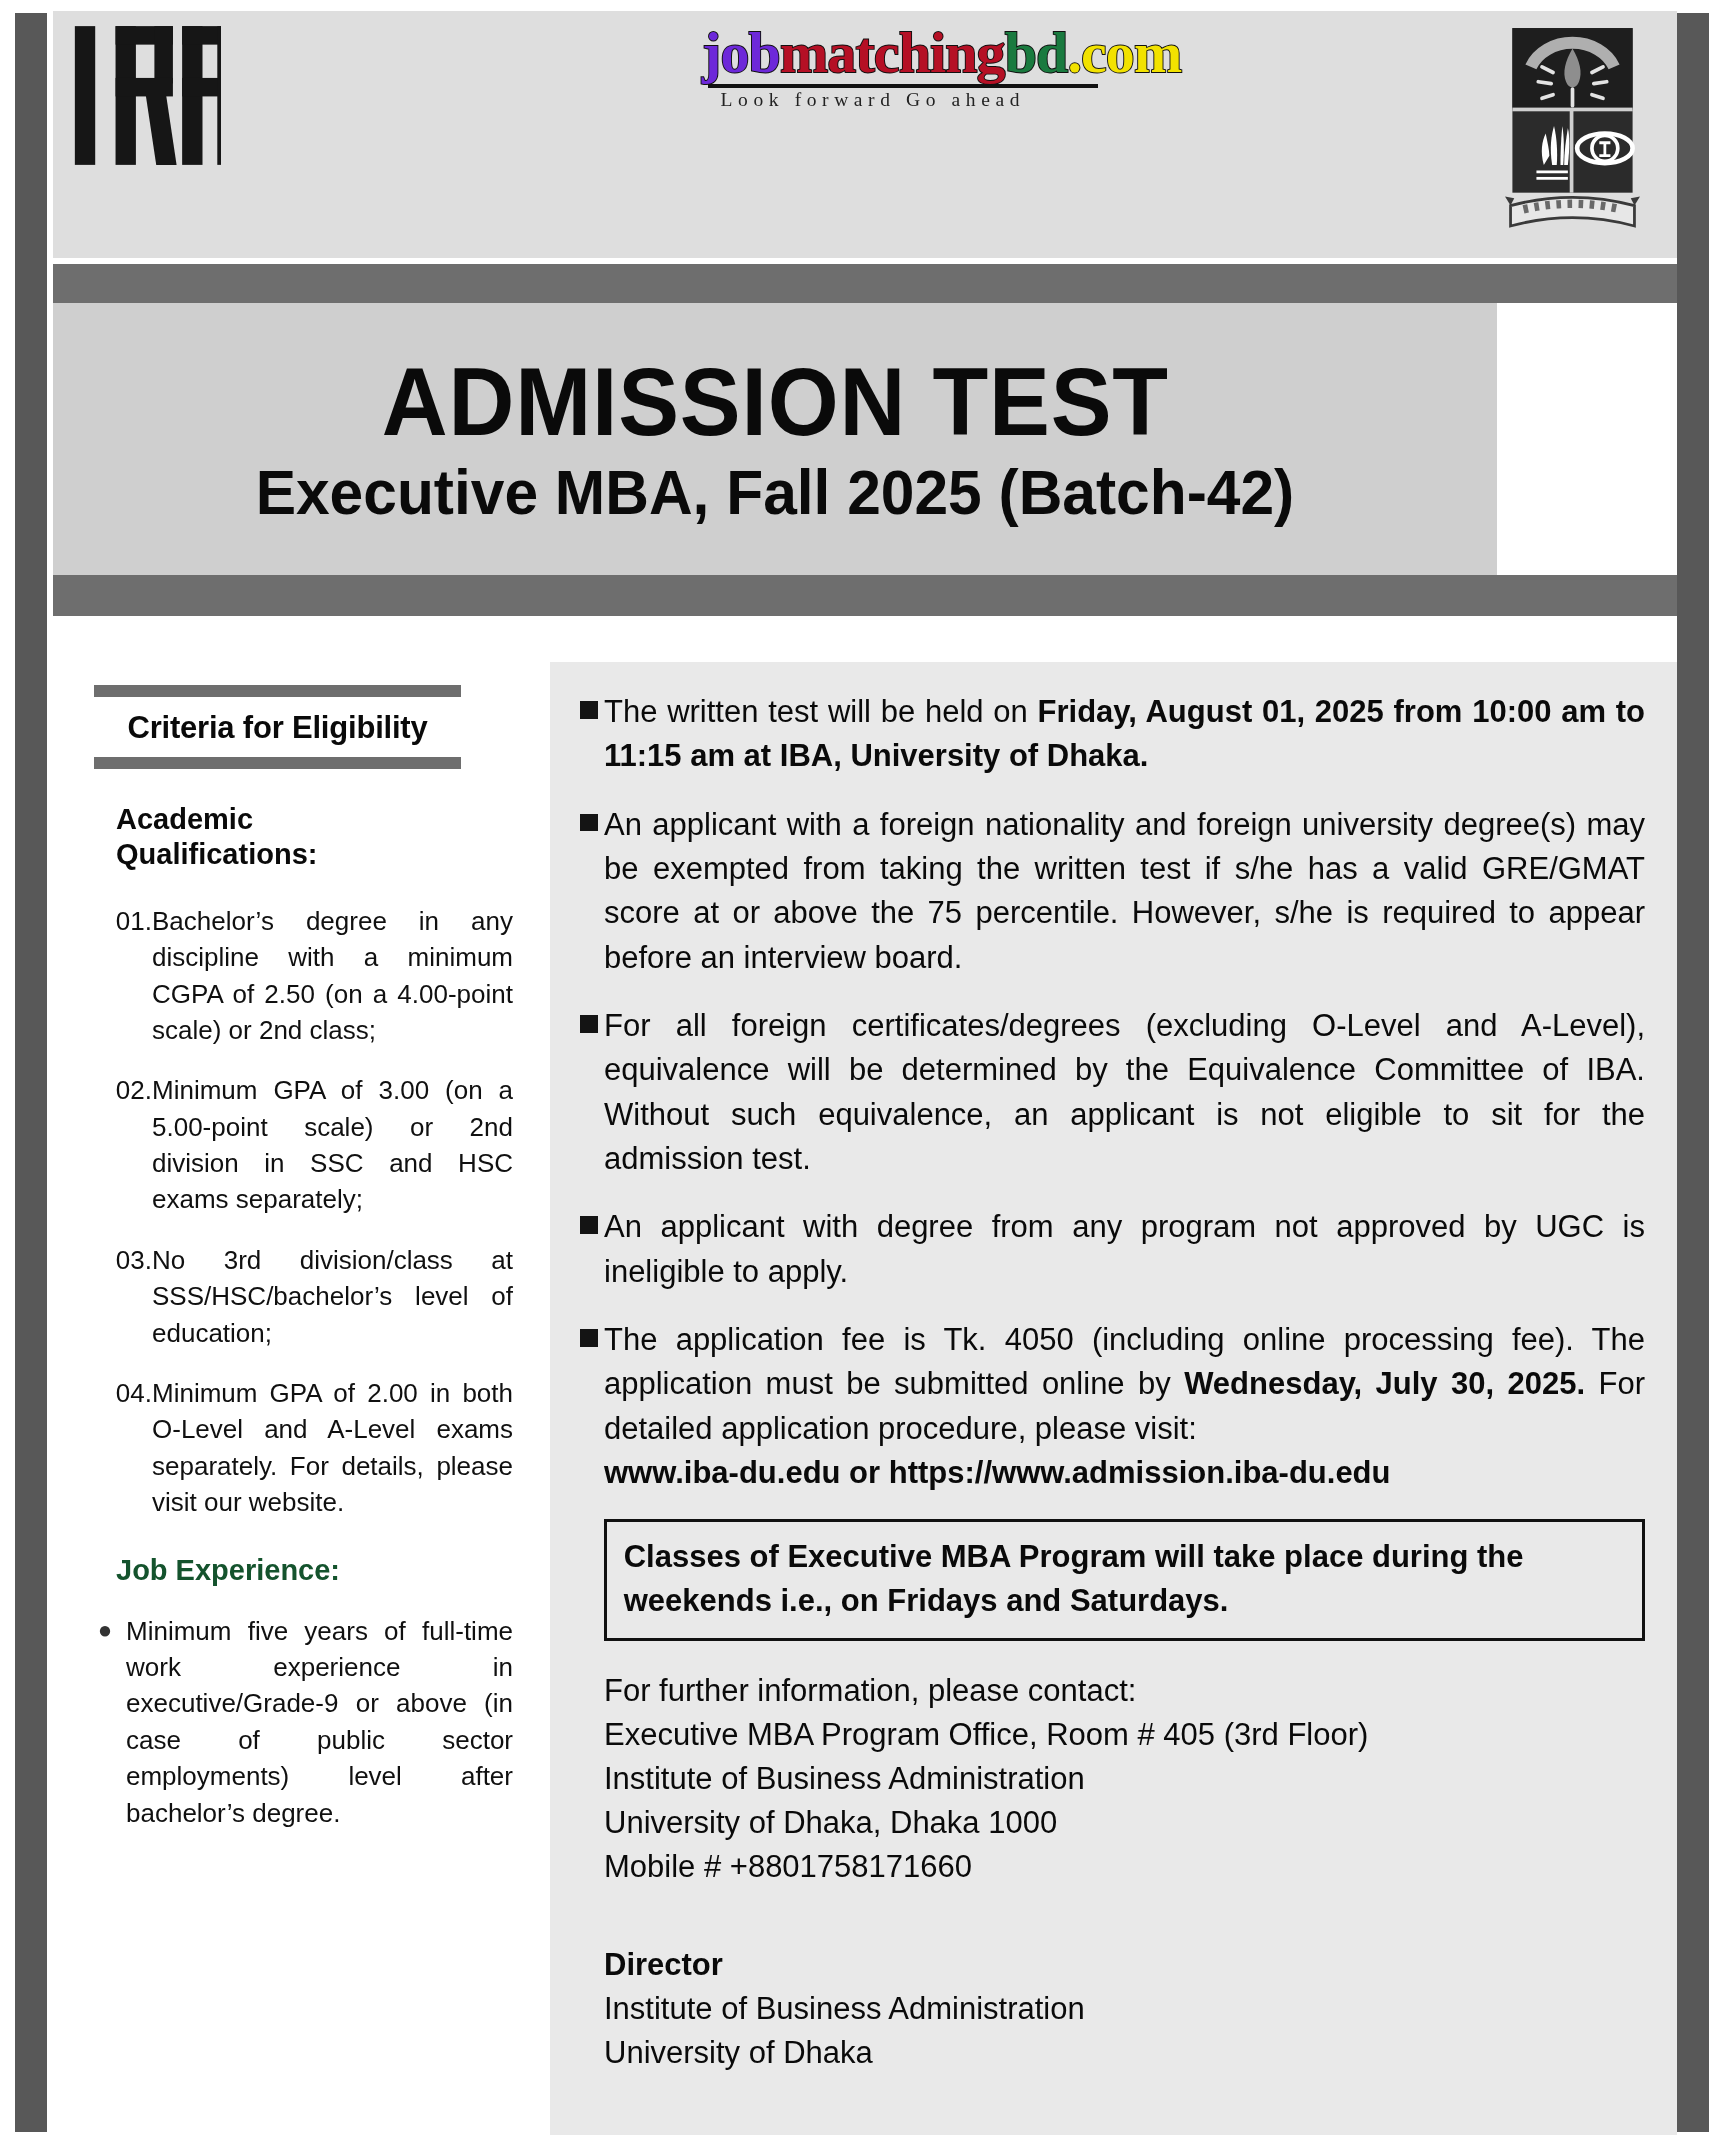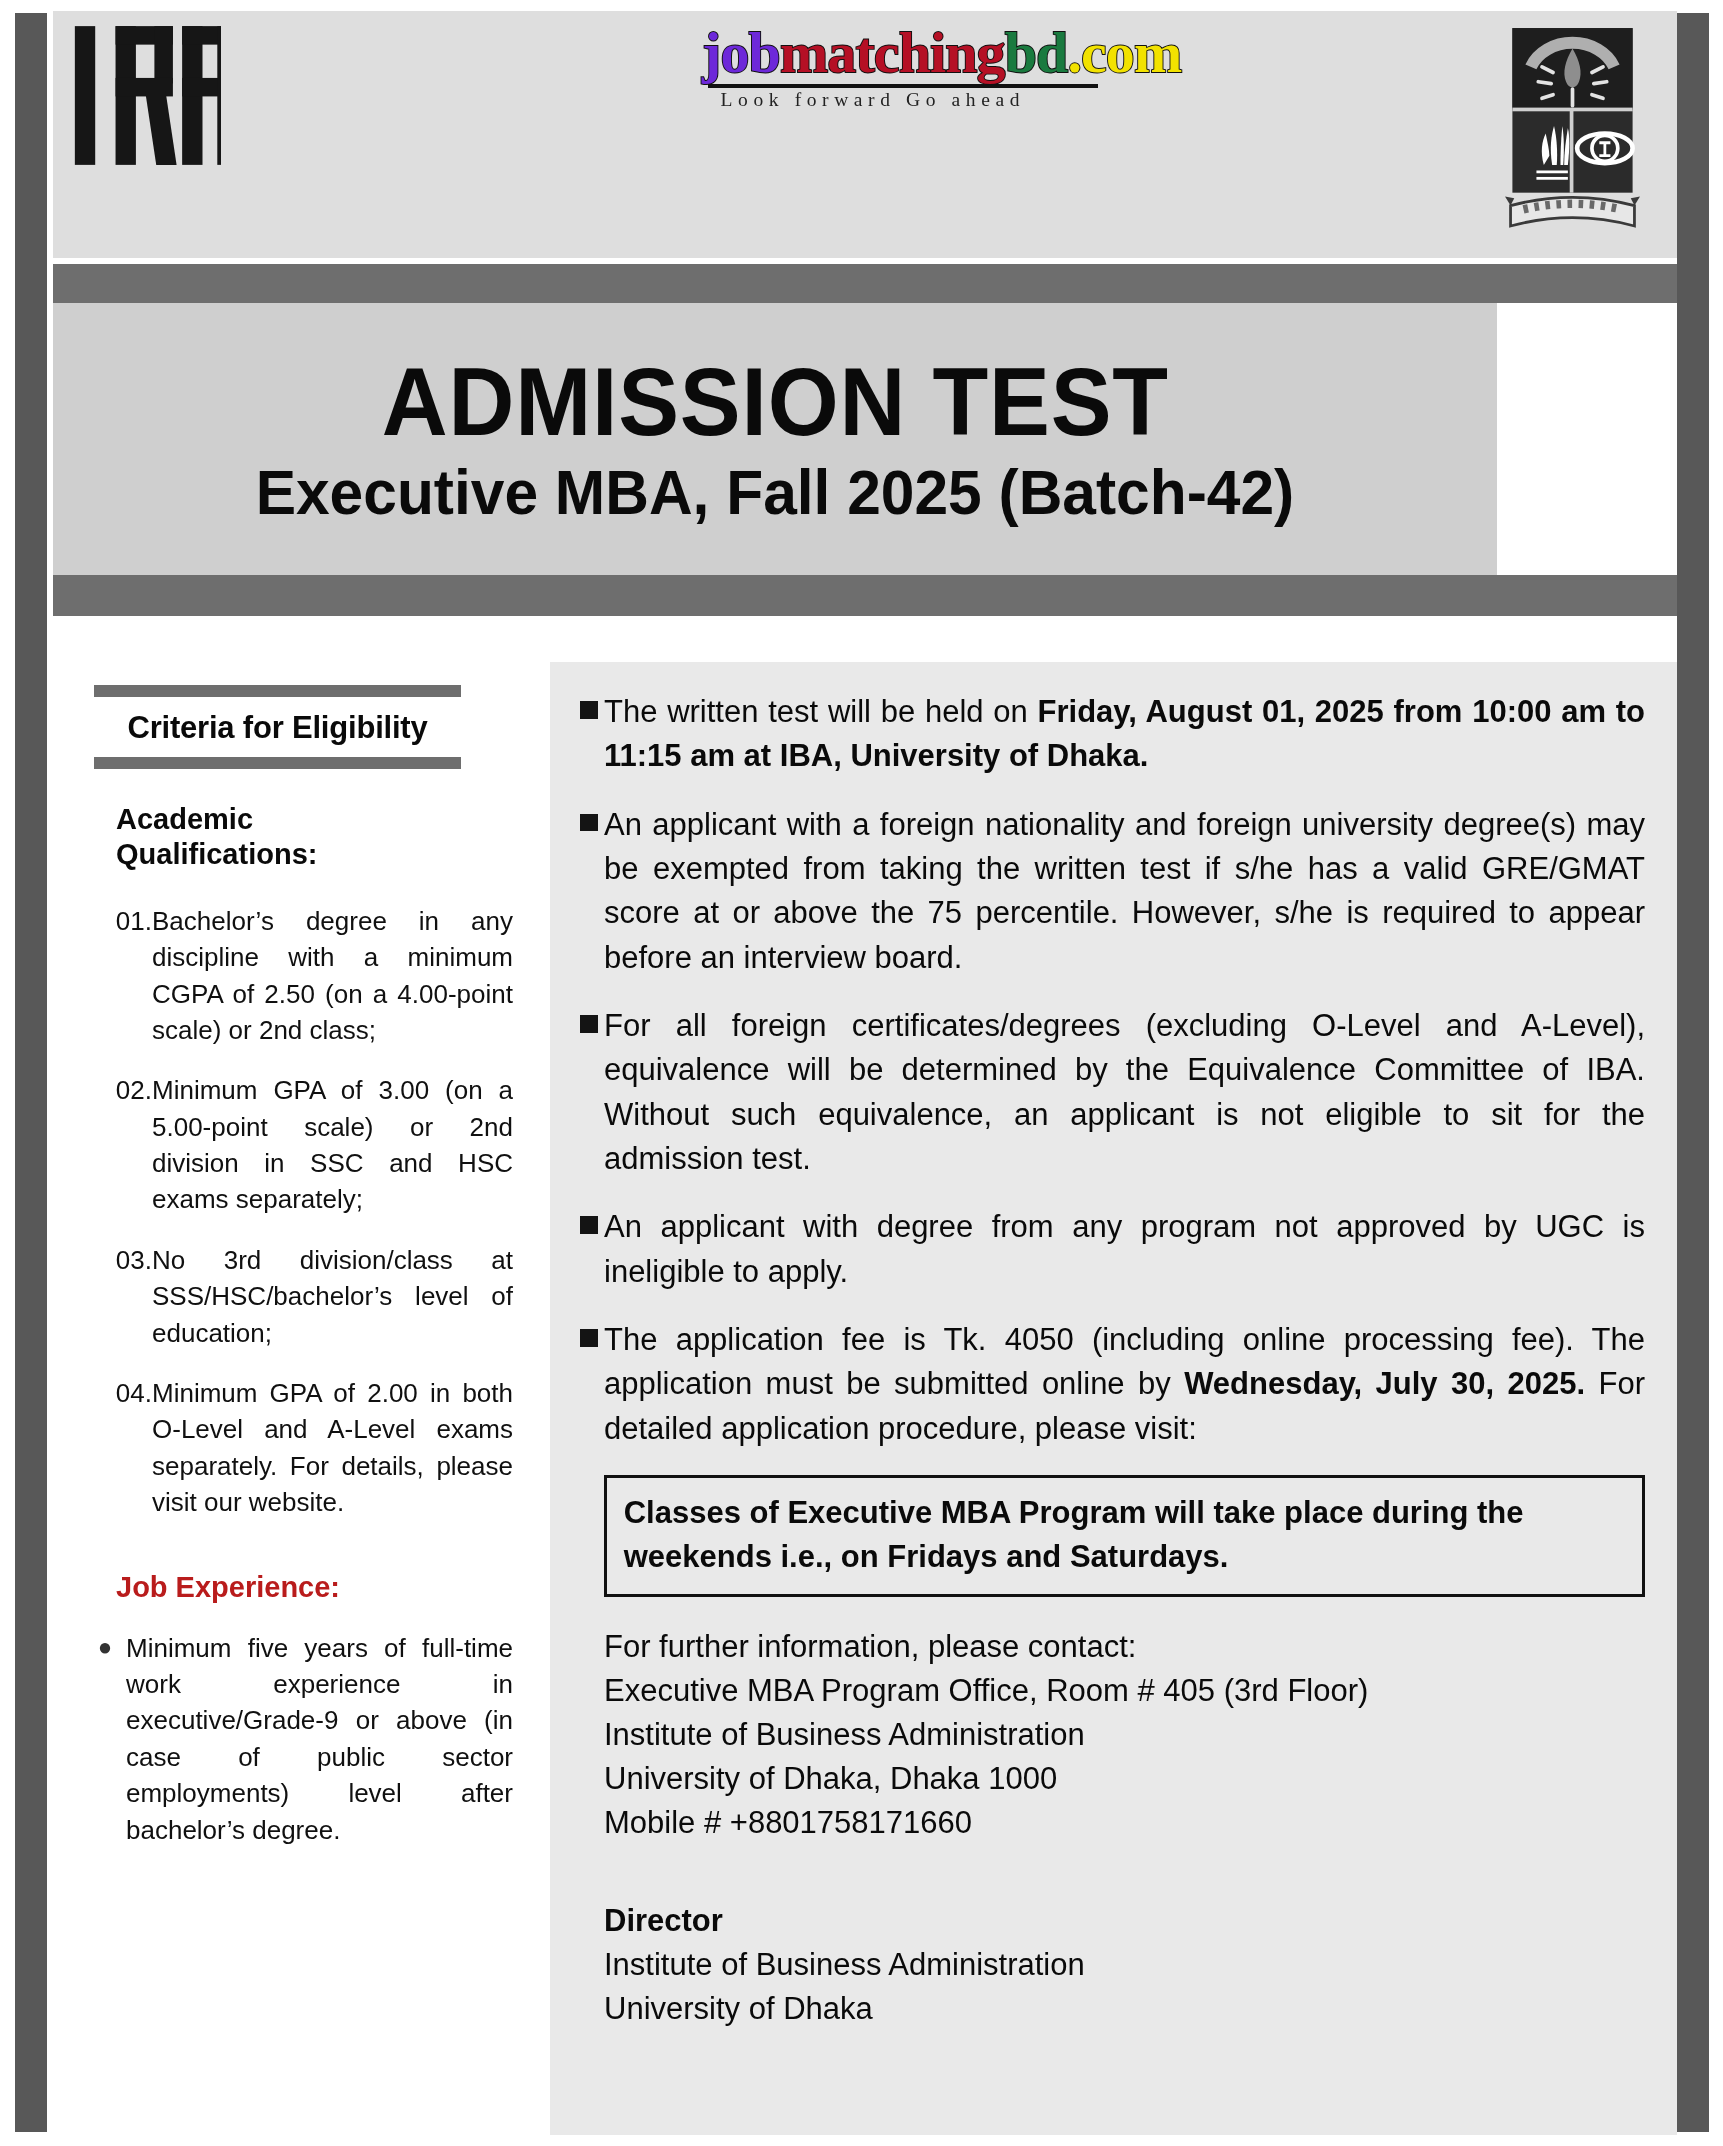--- a/index.html
+++ b/index.html
@@ -217,22 +217,22 @@
     padding-left: 1.9px;
   }
   .num-txt {
     flex: 1;
     text-align: justify;
     text-justify: inter-word;
   }
   .job-head {
     font-size: 29px;
     font-weight: bold;
-    color: #b91c1c;
-    margin-top: 50px;
+    color: #14532d;
+    margin-top: 33px;
     padding-left: 22px;
   }
   .bullet-item {
     display: flex;
     font-size: 26px;
     line-height: 1.40;
     color: #101010;
     margin-top: 26px;
   }
   .bullet-dot {
@@ -451,21 +451,21 @@
         <span class="sq">
             <i></i>
           </span>
         <span class="rtxt">An applicant with degree from any program not approved by UGC is ineligible to apply.</span>
       </div>
 
       <div class="rbullet">
         <span class="sq">
             <i></i>
           </span>
-        <span class="rtxt"><span>The application fee is Tk. 4050 (including online processing fee). The application must be submitted online by </span><b>Wednesday, July 30, 2025.</b><span> For detailed application procedure, please visit: </span></span>
+        <span class="rtxt"><span>The application fee is Tk. 4050 (including online processing fee). The application must be submitted online by </span><b>Wednesday, July 30, 2025.</b><span> For detailed application procedure, please visit: </span><b class="nowrapline">www.iba-du.edu or https://www.admission.iba-du.edu</b></span>
       </div>
 
       <div class="notebox">Classes of Executive MBA Program will take place during the weekends i.e., on Fridays and Saturdays.</div>
 
       <div class="contact">
         <span class="ln">For further information, please contact:</span>
         <span class="ln">Executive MBA Program Office, Room # 405 (3rd Floor)</span>
         <span class="ln">Institute of Business Administration</span>
         <span class="ln">University of Dhaka, Dhaka 1000</span>
         <span class="ln">Mobile # +8801758171660</span>

